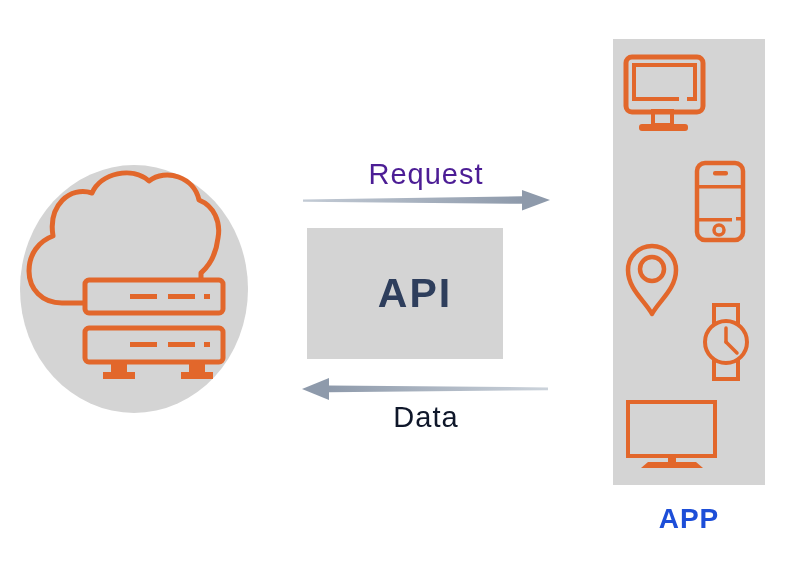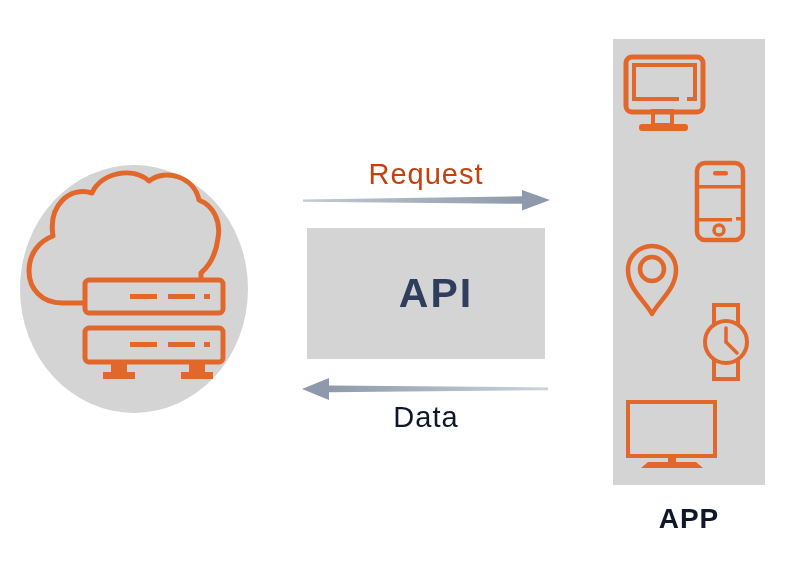--- a/index.html
+++ b/index.html
@@ -23,29 +23,29 @@
   .server-circle svg { position: absolute; left: 0; top: 0; }
 
   
   .request-label {
     position: absolute;
     left: 306px; top: 158px; width: 240px;
     text-align: center;
     font-size: 29px;
     font-weight: 300;
     letter-spacing: 1px;
-    color: #c2410c;
+    color: #4c1d95;
   }
   .arrow { position: absolute; }
   .arrow-right { left: 300px; top: 187px; }
   .arrow-left  { left: 301px; top: 375px; }
   .api-box {
     position: absolute;
     left: 307px; top: 228px;
-    width: 238px; height: 131px;
+    width: 196px; height: 131px;
     background: #d4d4d4;
     display: flex;
     align-items: center;
     justify-content: center;
     padding-left: 20px;
   }
   .api-label {
     font-size: 41px;
     font-weight: bold;
     letter-spacing: 2px;
@@ -74,21 +74,21 @@
   .icon-pin        { left: 12px;  top: 204px; }
   .icon-watch      { left: 85px;  top: 263px; }
   .icon-tv         { left: 11px;  top: 360px; }
   .app-label {
     position: absolute;
     left: 613px; top: 503px; width: 152px;
     text-align: center;
     font-size: 28px;
     font-weight: bold;
     letter-spacing: 1px;
-    color: #0f172a;
+    color: #1d4ed8;
   }
 </style>
 </head>
 <body>
 
 <div class="canvas">
 
   <div class="server-circle">
     <svg width="228" height="248" viewBox="0 0 228 248">
 

